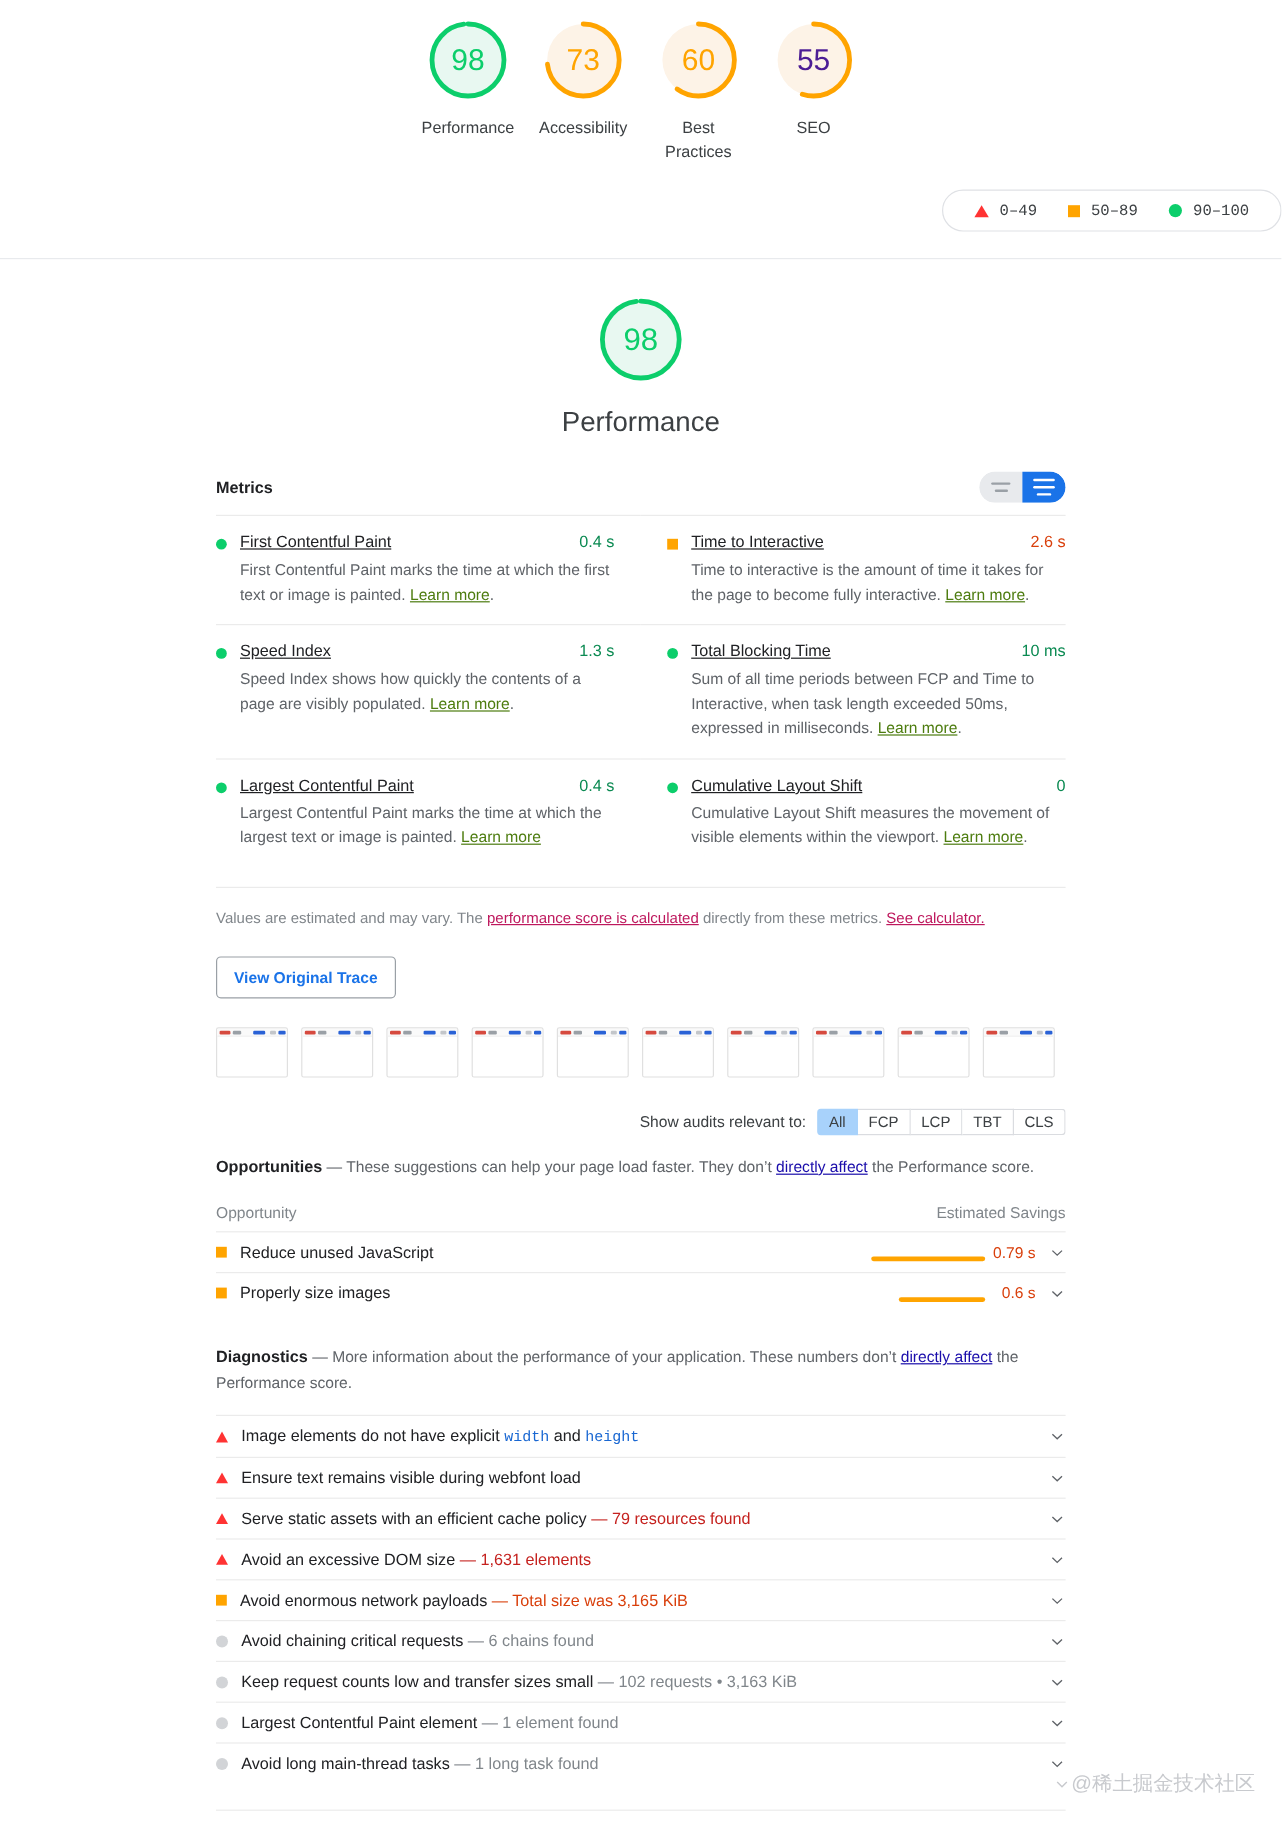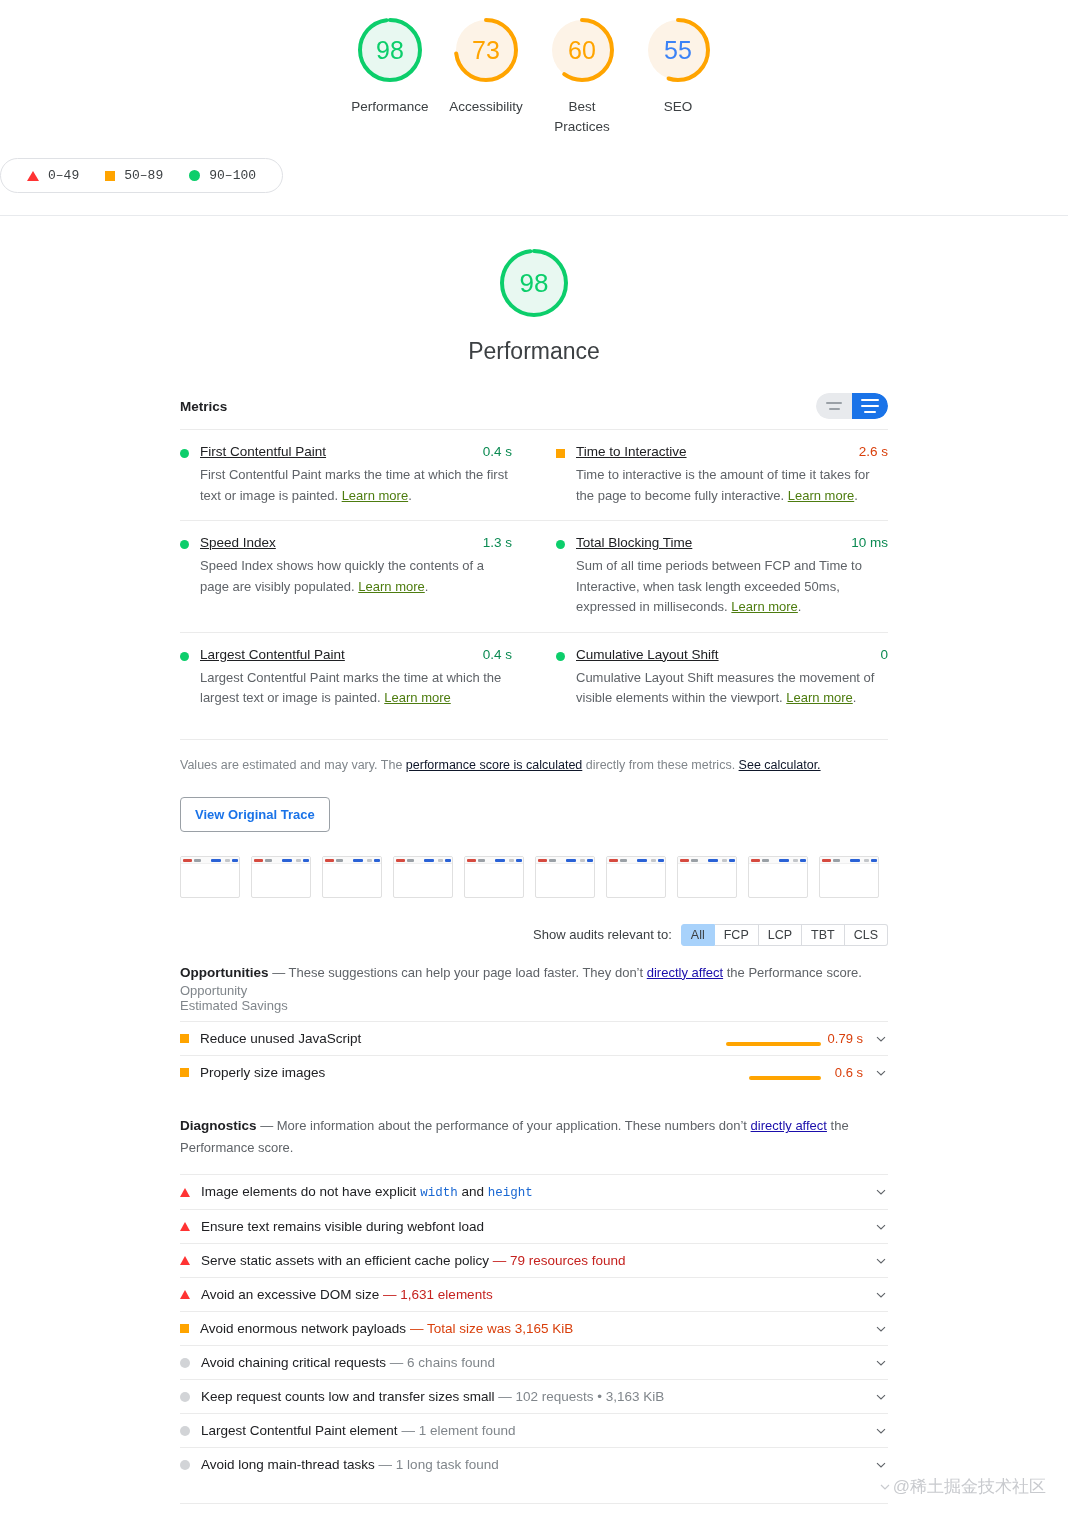--- a/index.html
+++ b/index.html
@@ -35,21 +35,21 @@
     margin-top:11px; font-size:13.5px; color:#3c4043; text-align:center; line-height:1.45;
   }
   .pwa-badge {
     width:72px;height:72px;border-radius:50%;background:#e8eaed;
     display:flex;flex-direction:column;align-items:center;justify-content:center;gap:4px;
   }
   .pwa-badge .pwa-text { font-size:11px; color:#c1c4c8; letter-spacing:-0.5px; font-weight:700; }
   .pwa-badge .pwa-dash { width:22px;height:6px;background:#fff;border-radius:1px; }
 
   
-  .legend-row { display:flex; justify-content:flex-start; margin-top:22px; }
+  .legend-row { display:flex; justify-content:flex-end; margin-top:22px; }
   .legend {
     border:1px solid #dfe1e5; border-radius:24px;
     padding:9px 26px; display:flex; gap:26px; align-items:center;
     background:#fff;
   }
   .legend-item { display:flex; align-items:center; gap:9px; font-size:13px; color:#3c4043; }
   .tri { width:0;height:0;border-left:6px solid transparent;border-right:6px solid transparent;border-bottom:10px solid #f33; }
   .sq { width:10px;height:10px;background:#ffa400; }
   .cir { width:11px;height:11px;border-radius:50%;background:#0cce6b; }
 
@@ -101,21 +101,21 @@
   .m-val.orange { color:#d93f0b; }
   .m-desc {
     margin-top:6px; font-size:13px; line-height:1.58; color:#5f6368;
   }
   .m-desc a { color:#4d7c0f; }
 
   .note {
     margin-top:16px; padding-top:16px; border-top:1px solid #ebebeb;
     font-size:12.5px; color:#80868b; line-height:1.5;
   }
-  .note a { color:#0f172a;text-decoration:underline; }
+  .note a { color:#be185d;text-decoration:underline; }
 
   .trace-btn {
     margin-top:22px; display:inline-block;
     border:1px solid #9aa0a6; border-radius:4px;
     padding:9px 14px; font-size:13px; font-weight:700; color:#1a73e8;
     background:#fff; cursor:pointer;
   }
 
   
   .filmstrip { display:flex; gap:11px; margin-top:24px; }
@@ -136,22 +136,22 @@
   }
   .chip:first-child { border-left-width:1px; border-radius:3px 0 0 3px; }
   .chip:last-child { border-radius:0 3px 3px 0; }
   .chip.active { background:#a8d2fb; border-color:#a8d2fb; }
 
   .sec-intro { margin-top:16px; font-size:13px; color:#5f6368; line-height:1.62; }
   .sec-intro b { color:#202124; font-weight:700; font-size:13.5px; }
   .sec-intro a { color:#1a0dab; }
 
   .opp-head {
-    display:flex; justify-content:space-between; 
-    padding-bottom:8px; font-size:13px; color:#80868b;flex-direction:column;
+    display:flex; justify-content:space-between; margin-top:20px;
+    padding-bottom:8px; font-size:13px; color:#80868b;
   }
   .audit-row {
     display:flex; align-items:center; gap:11px;
     border-top:1px solid #ebebeb; padding:9px 0; min-height:31px;
   }
   .audit-ico { flex:0 0 auto; }
   .audit-ico.sq { width:9px;height:9px;background:#ffa400; }
   .audit-ico.tri { width:0;height:0;border-left:5px solid transparent;border-right:5px solid transparent;border-bottom:9px solid #f33; }
   .audit-ico.grey { width:10px;height:10px;border-radius:50%;background:#d2d4d7; }
   .audit-title { font-size:13.5px; color:#202124; flex:1 1 auto; }
@@ -208,21 +208,21 @@
           <div class="gauge-num" style="color:#ffa400">60</div>
         </div>
         <div class="gauge-label">Best<br>Practices</div>
       </a>
       <a class="gauge-cell" href="#">
         <div class="gauge-wrap">
           <svg width="72" height="72" viewBox="0 0 72 72">
             <circle cx="36" cy="36" r="30" fill="#fdf3e7"></circle>
             <circle cx="36" cy="36" r="30" fill="none" stroke="#ffa400" stroke-width="4" stroke-linecap="round" stroke-dasharray="103.7 84.8"></circle>
           </svg>
-          <div class="gauge-num" style="color:#3b82f6">55</div>
+          <div class="gauge-num" style="color:#4c1d95">55</div>
         </div>
         <div class="gauge-label">SEO</div>
       </a>
     </div>
 
   <div class="legend-row">
     <div class="legend" id="legend">
         <div class="legend-item">
           <span class="tri"></span>
           <span class="mono">0–49</span>

